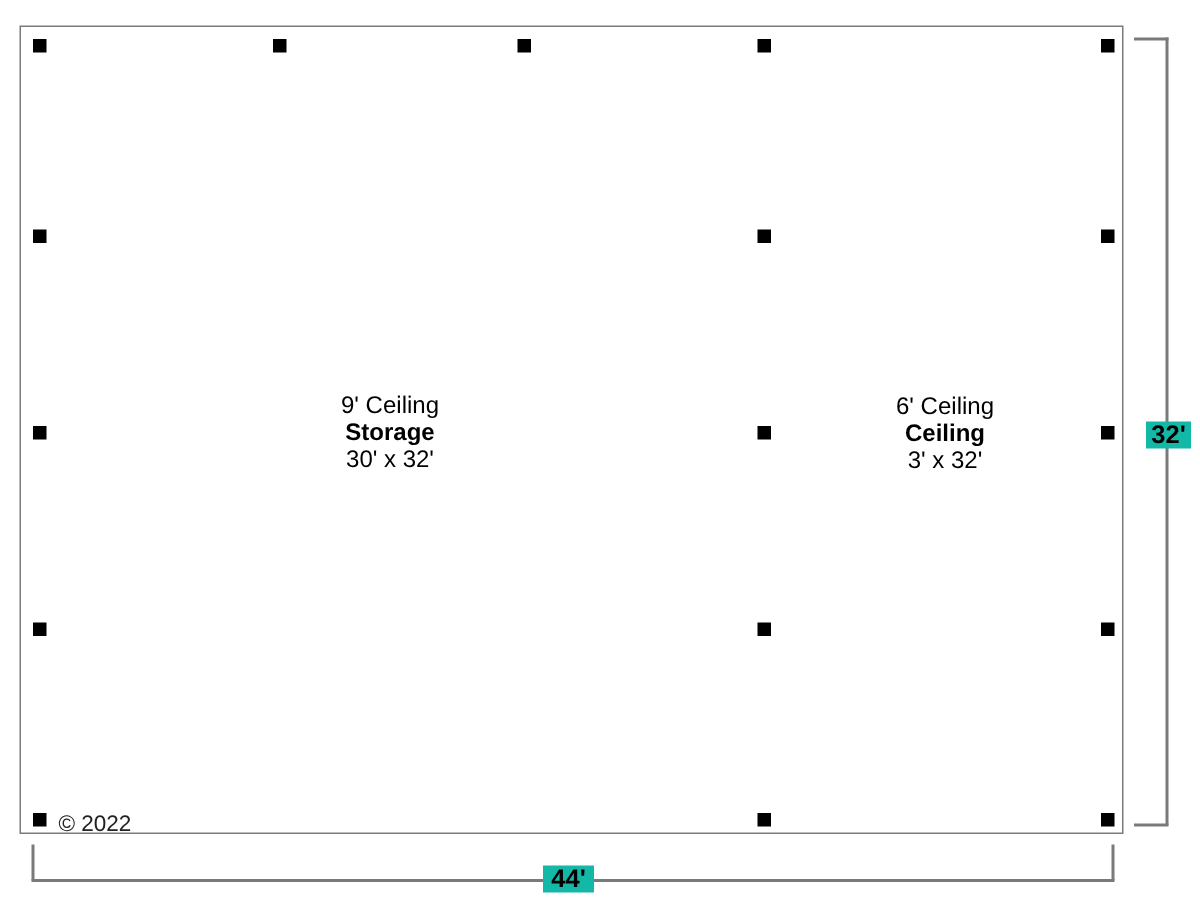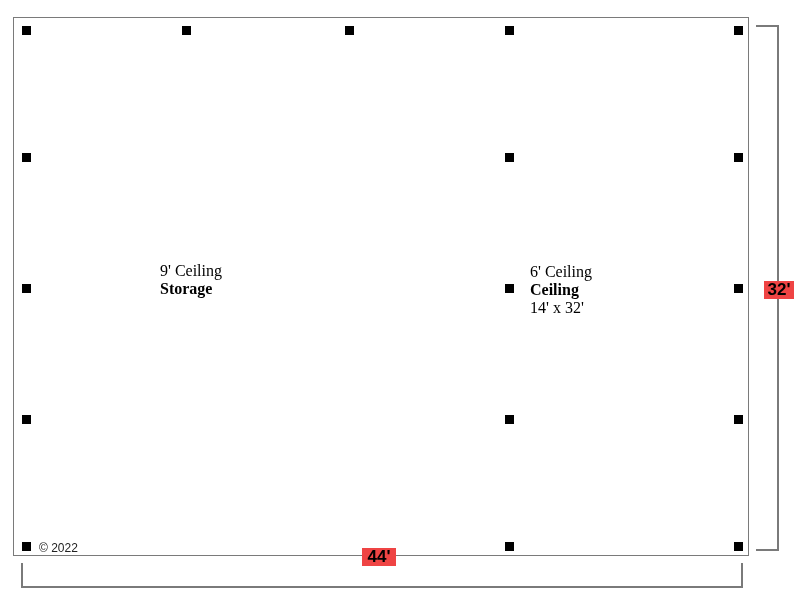--- a/index.html
+++ b/index.html
@@ -25,45 +25,45 @@
       box-sizing: border-box;
     }
     .post {
       position: absolute;
       width: 9px;
       height: 9px;
       background: #000;
     }
     .room-label {
       position: absolute;
+      text-align: center;
       width: 200px;
       line-height: 18px;
       font-size: 16px;
-      font-family: Liberation Serif, serif;
     }
     .room-label .name {
       font-weight: bold;
     }
     .dim-line {
       position: absolute;
       background: #7a7a7a;
     }
     .dim-label {
       position: absolute;
       font-weight: bold;
       font-size: 17px;
-      background: #ef4444;
+      background: #14b8a6;
       text-align: center;
       line-height: 18px;
     }
     .copyright {
       position: absolute;
       left: 39px;
       top: 541px;
-      font-size: 12px;
+      font-size: 15px;
       color: #222;
     }
   </style>
 </head>
 <body>
 
 <div class="plan"></div>
 
 <div class="post" style="left:22px;top:26px;"></div>
 <div class="post" style="left:182px;top:26px;"></div>
@@ -83,31 +83,32 @@
 <div class="post" style="left:505px;top:415px;"></div>
 <div class="post" style="left:734px;top:415px;"></div>
 
 <div class="post" style="left:22px;top:542px;"></div>
 <div class="post" style="left:505px;top:542px;"></div>
 <div class="post" style="left:734px;top:542px;"></div>
 
 <div class="room-label" style="left:160px;top:262px;">
   <div>9' Ceiling</div>
   <div class="name">Storage</div>
+  <div>30' x 32'</div>
 </div>
 
 <div class="room-label" style="left:530px;top:263px;">
   <div>6' Ceiling</div>
   <div class="name">Ceiling</div>
-  <div>14' x 32'</div>
+  <div>3' x 32'</div>
 </div>
 
 <div class="copyright">© 2022</div>
 
 <div class="dim-line" style="left:756px;top:25px;width:23px;height:1.5px;"></div>
 <div class="dim-line" style="left:777px;top:25px;width:1.5px;height:525px;"></div>
 <div class="dim-line" style="left:756px;top:549px;width:23px;height:1.5px;"></div>
 <div class="dim-label" style="left:764px;top:281px;width:30px;">32'</div>
 
 <div class="dim-line" style="left:21px;top:563px;width:1.5px;height:24px;"></div>
 <div class="dim-line" style="left:21px;top:586px;width:722px;height:1.5px;"></div>
 <div class="dim-line" style="left:741px;top:563px;width:1.5px;height:24px;"></div>
-<div class="dim-label" style="left:362px;top:548px;width:34px;">44'</div>
+<div class="dim-label" style="left:362px;top:577px;width:34px;">44'</div>
 
 </body></html>

